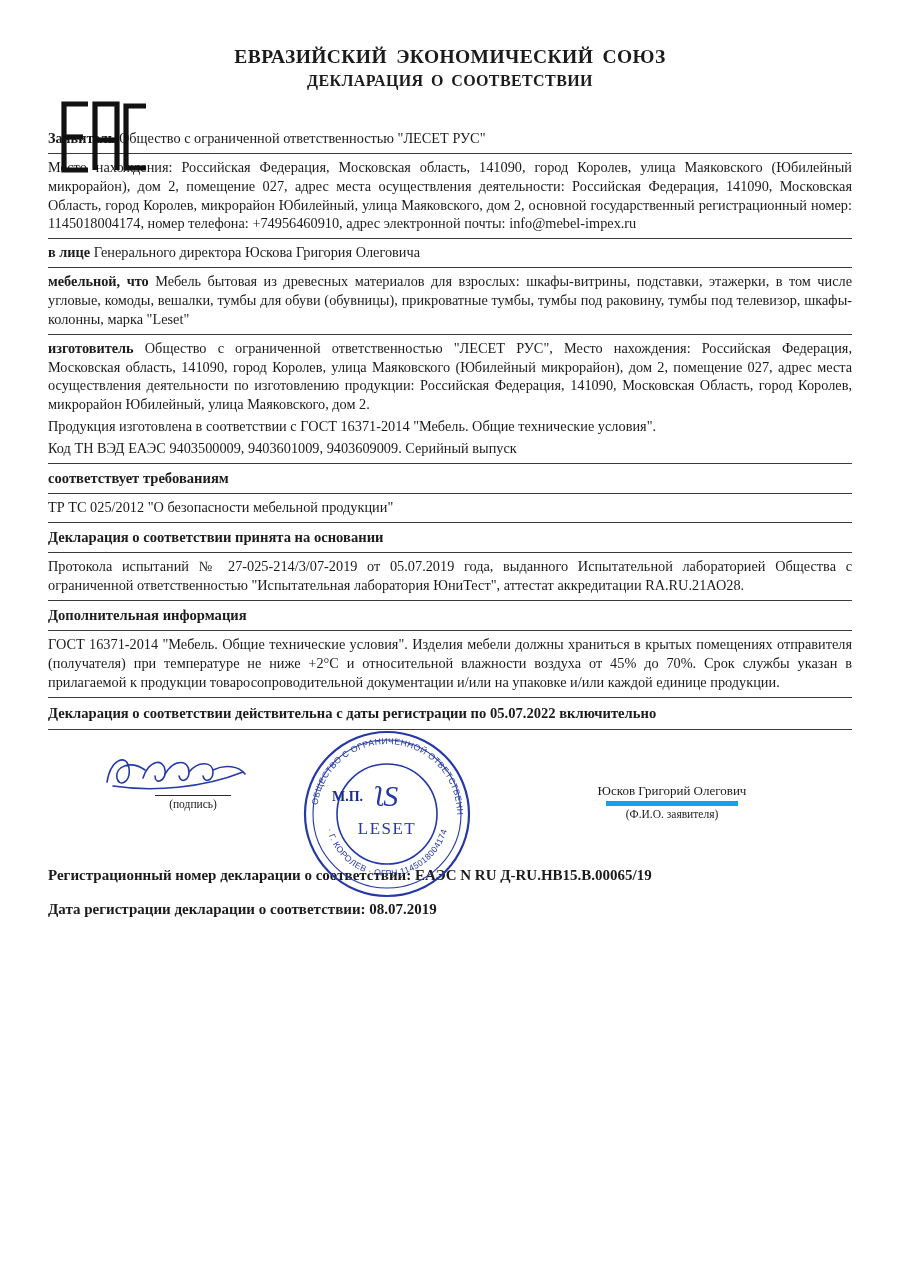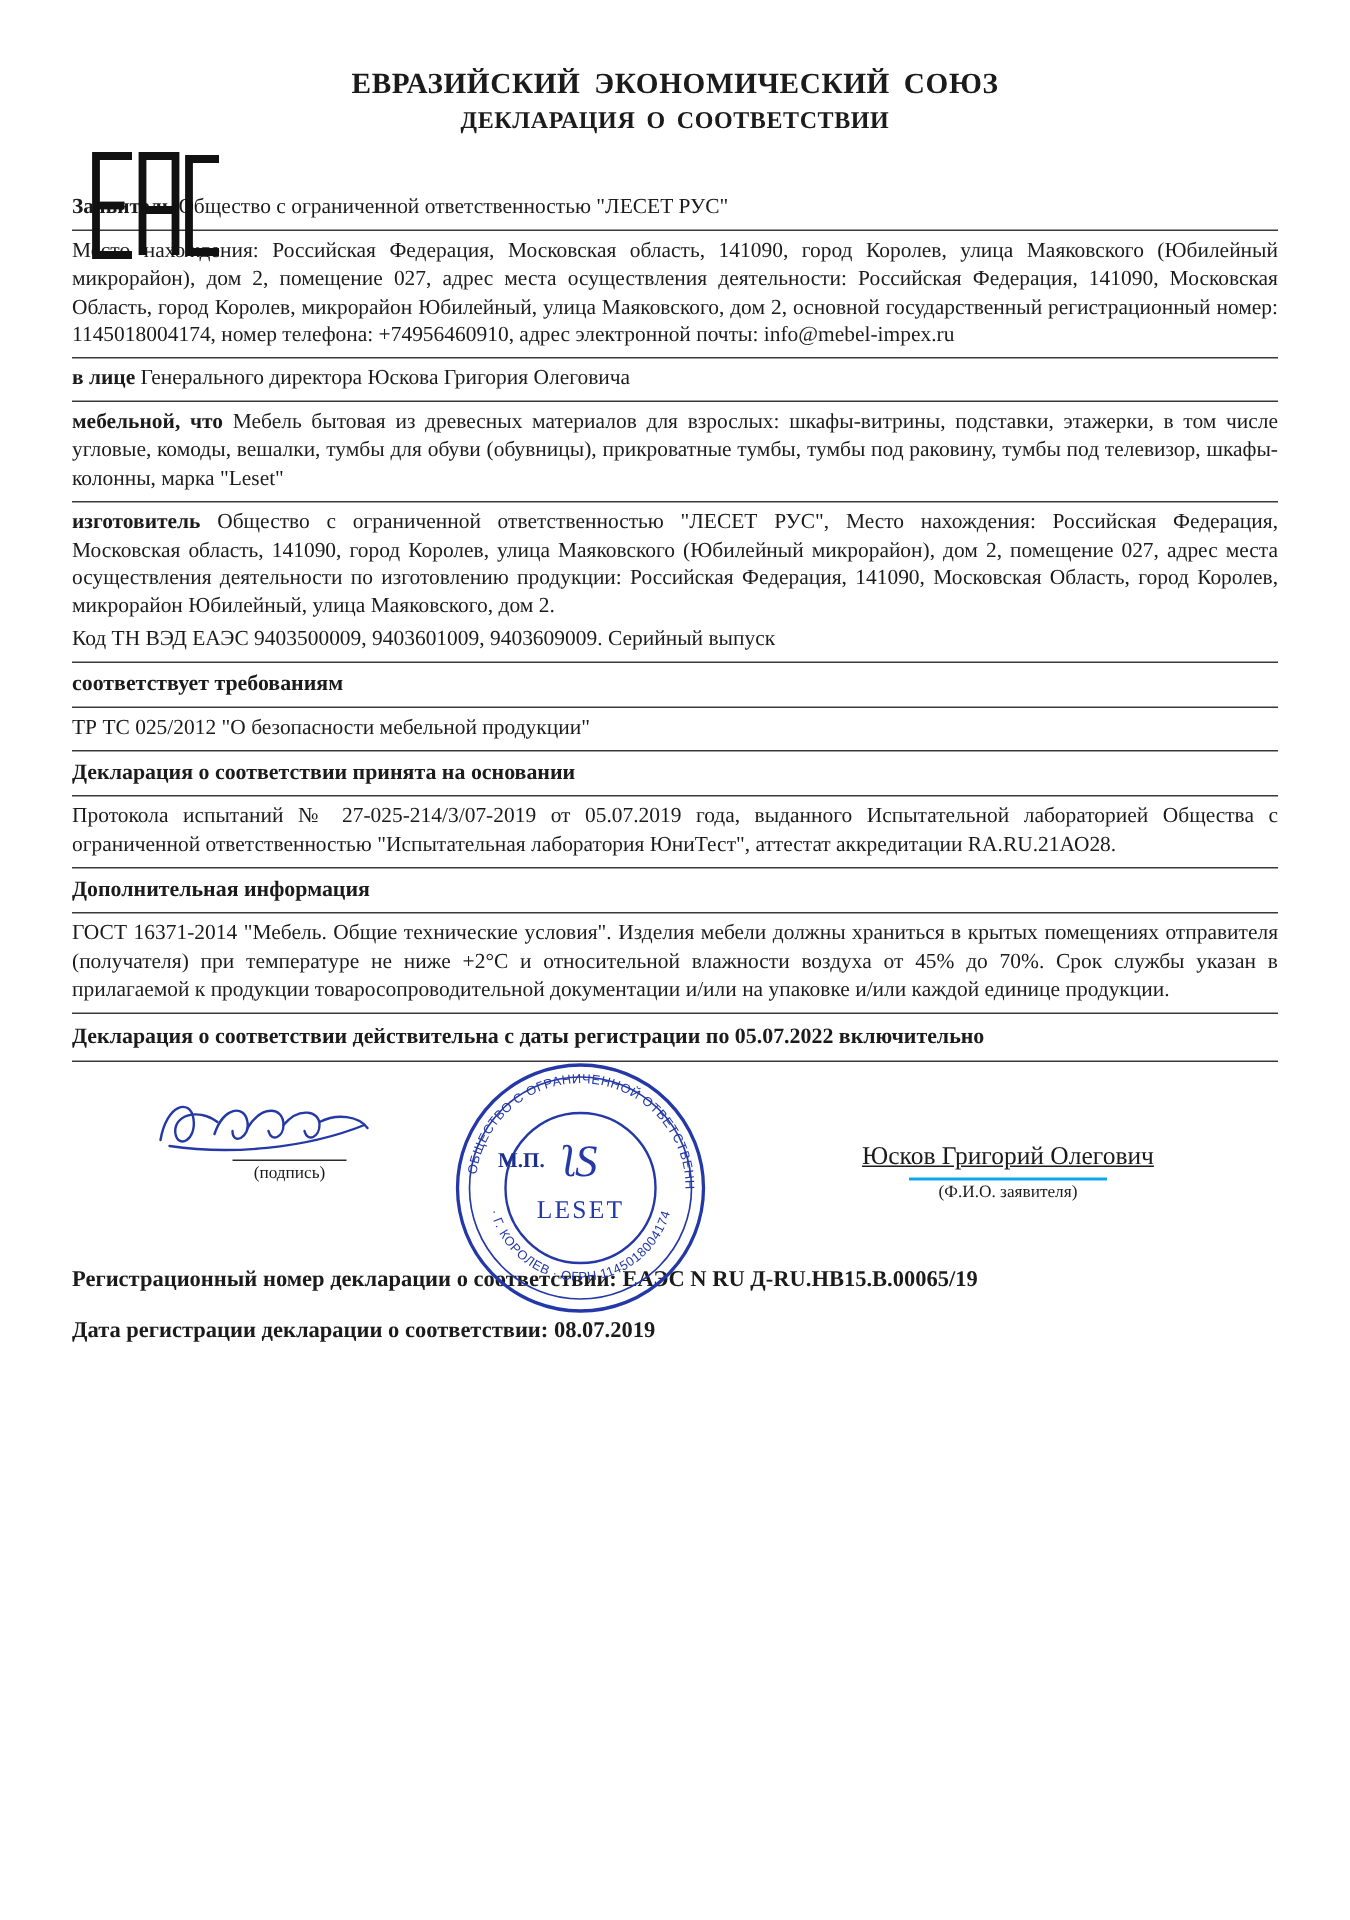--- a/index.html
+++ b/index.html
@@ -98,24 +98,24 @@
     padding: 1px 14px 0 14px;
     margin-top: 0px;
   }
   .sig-right {
     position: absolute;
     right: 30px;
     top: 42px;
     width: 300px;
     text-align: center;
   }
-  .sig-right .name { font-size: 17px; text-decoration: underline; }
+  .sig-right .name { font-size: 13px; }
   .sig-right .caption {
     font-size: 11.5px;
-    border-top: 2px solid #0ea5e9;
+    border-top: 5px solid #0ea5e9;
     display: inline-block;
     padding: 1px 20px 0 20px;
     margin-top: 2px;
   }
   .mp {
     position: absolute;
     left: 284px;
     top: 48px;
     font-size: 14px;
     color: #1c2f8a;
@@ -189,20 +189,21 @@
     <div class="row just">
       <span class="lbl">мебельной, что</span>
       <span>Мебель бытовая из древесных материалов для взрослых: шкафы-витрины, подставки, этажерки, в том числе угловые, комоды, вешалки, тумбы для обуви (обувницы), прикроватные тумбы, тумбы под раковину, тумбы под телевизор, шкафы-колонны, марка "Leset"</span>
     </div>
     <div class="rule"></div>
 
     <div class="row just">
       <span class="lbl">изготовитель</span>
       <span>Общество с ограниченной ответственностью "ЛЕСЕТ РУС", Место нахождения: Российская Федерация, Московская область, 141090, город Королев, улица Маяковского (Юбилейный микрорайон), дом 2, помещение 027, адрес места осуществления деятельности по изготовлению продукции: Российская Федерация, 141090, Московская Область, город Королев, микрорайон Юбилейный, улица Маяковского, дом 2.</span>
     </div>
+    <div class="row just">Продукция изготовлена в соответствии с ГОСТ 16371-2014 "Мебель. Общие технические условия".</div>
     <div class="row">Код ТН ВЭД ЕАЭС 9403500009, 9403601009, 9403609009. Серийный выпуск</div>
     <div class="rule"></div>
 
     <div class="sect-head">соответствует требованиям</div>
     <div class="rule"></div>
     <div class="row">ТР ТС 025/2012 "О безопасности мебельной продукции"</div>
     <div class="rule"></div>
 
     <div class="sect-head">Декларация о соответствии принята на основании</div>
     <div class="rule"></div>

